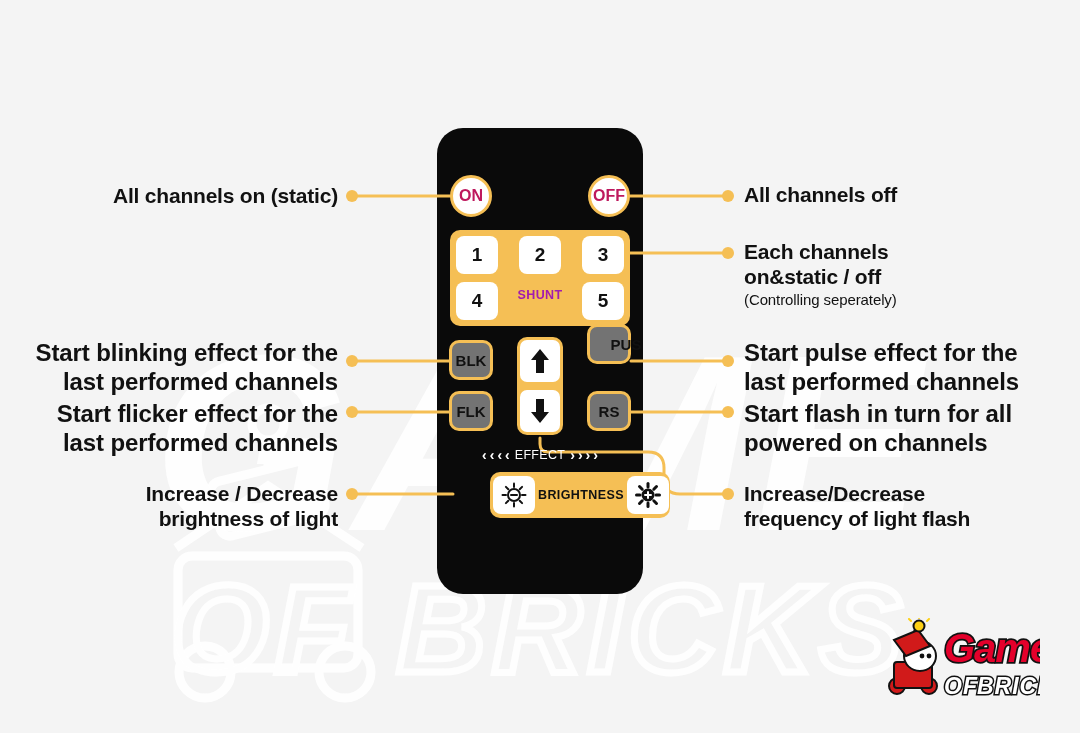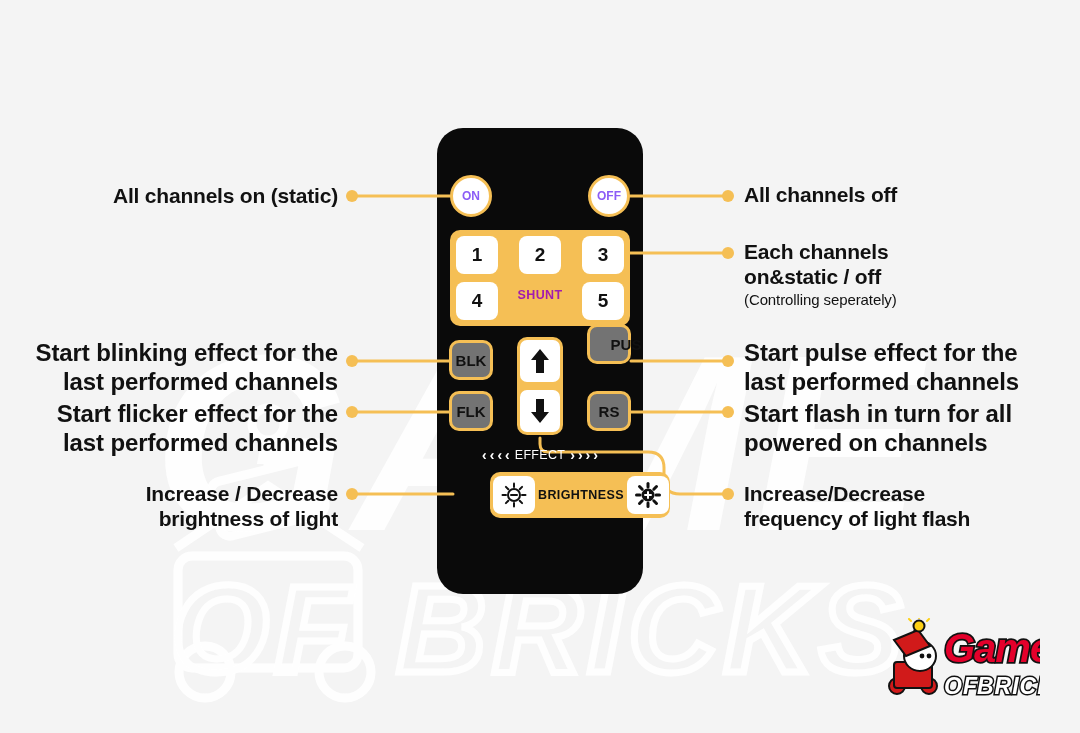--- a/index.html
+++ b/index.html
@@ -76,22 +76,22 @@
     position: absolute;
     width: 42px;
     height: 42px;
     border-radius: 50%;
     background: #ffffff;
     border: 3px solid #f5bf55;
     display: flex;
     align-items: center;
     justify-content: center;
     font-weight: bold;
-    font-size: 12px;
-    color: #8b5cf6;
+    font-size: 16px;
+    color: #be185d;
     z-index: 4;
   }
   #btn-on  { left: 450px; top: 175px; }
   #btn-off { left: 588px; top: 175px; }
 
   
   #shunt-panel {
     position: absolute;
     left: 450px;
     top: 230px;

